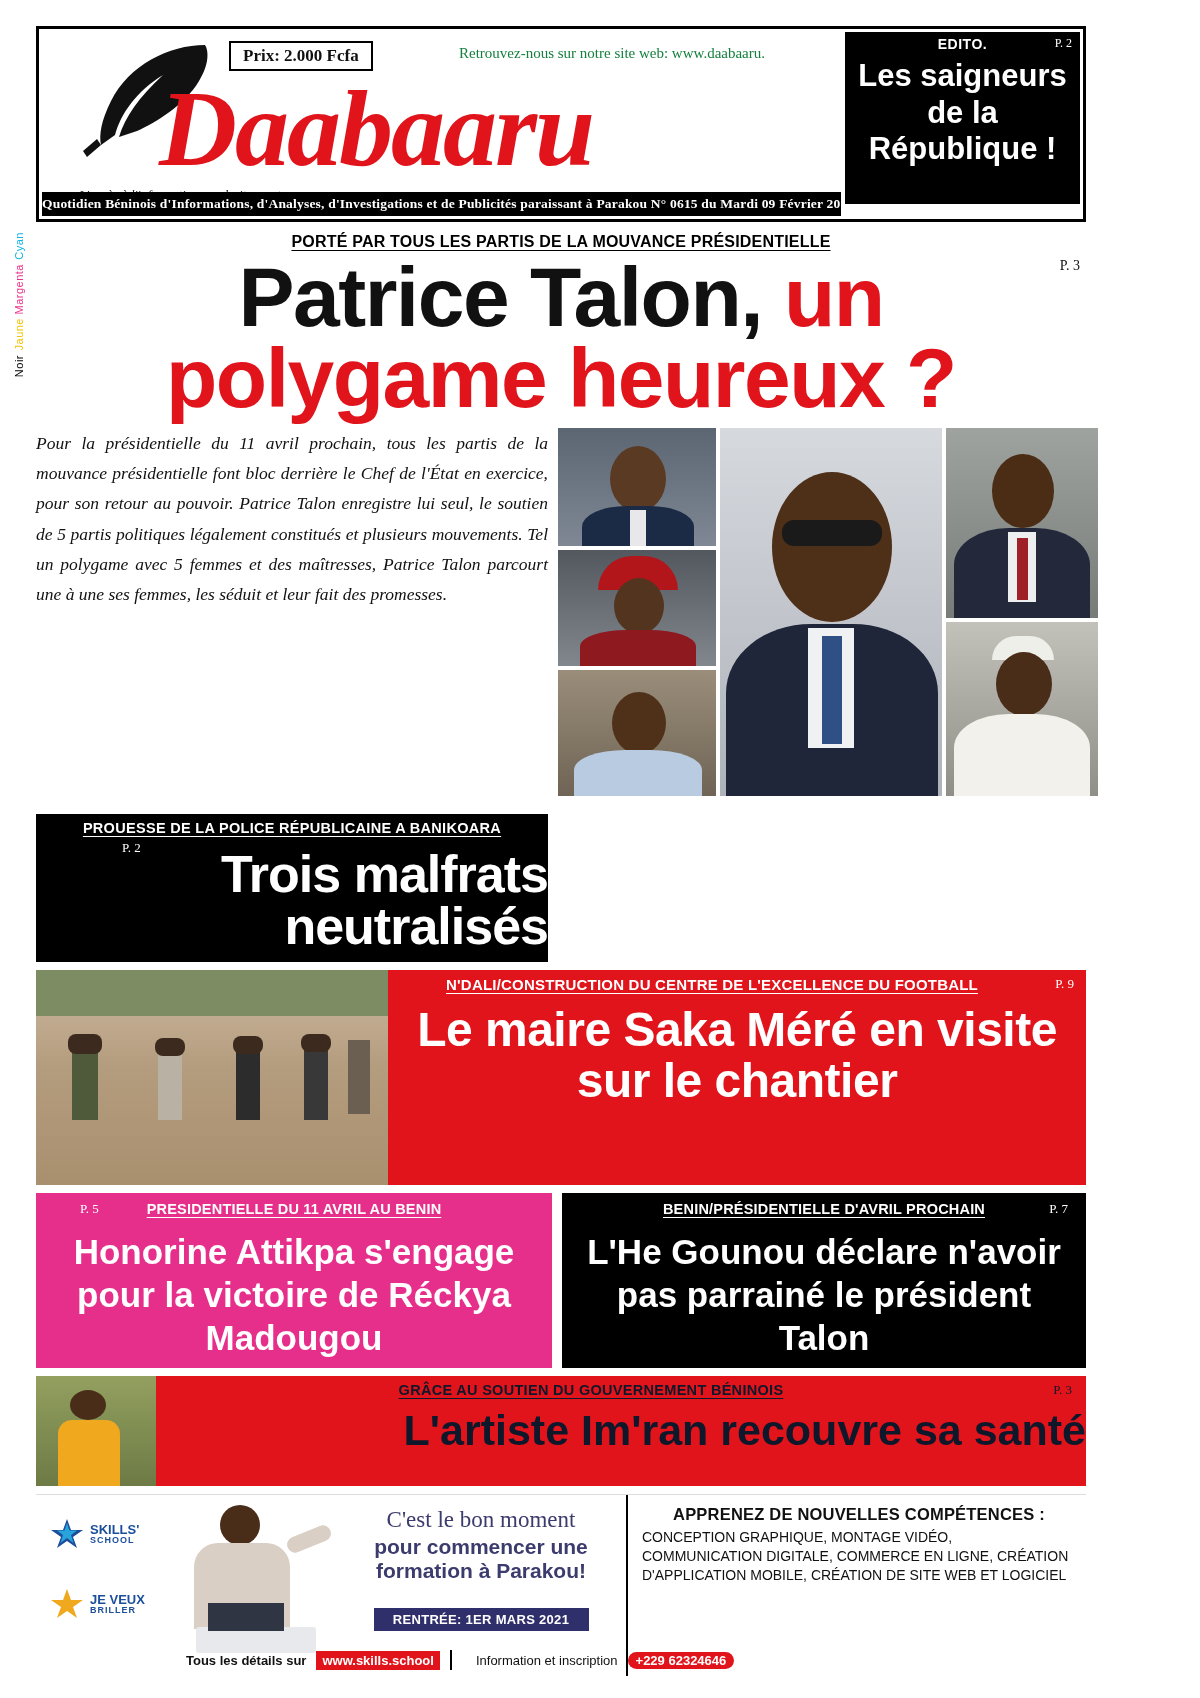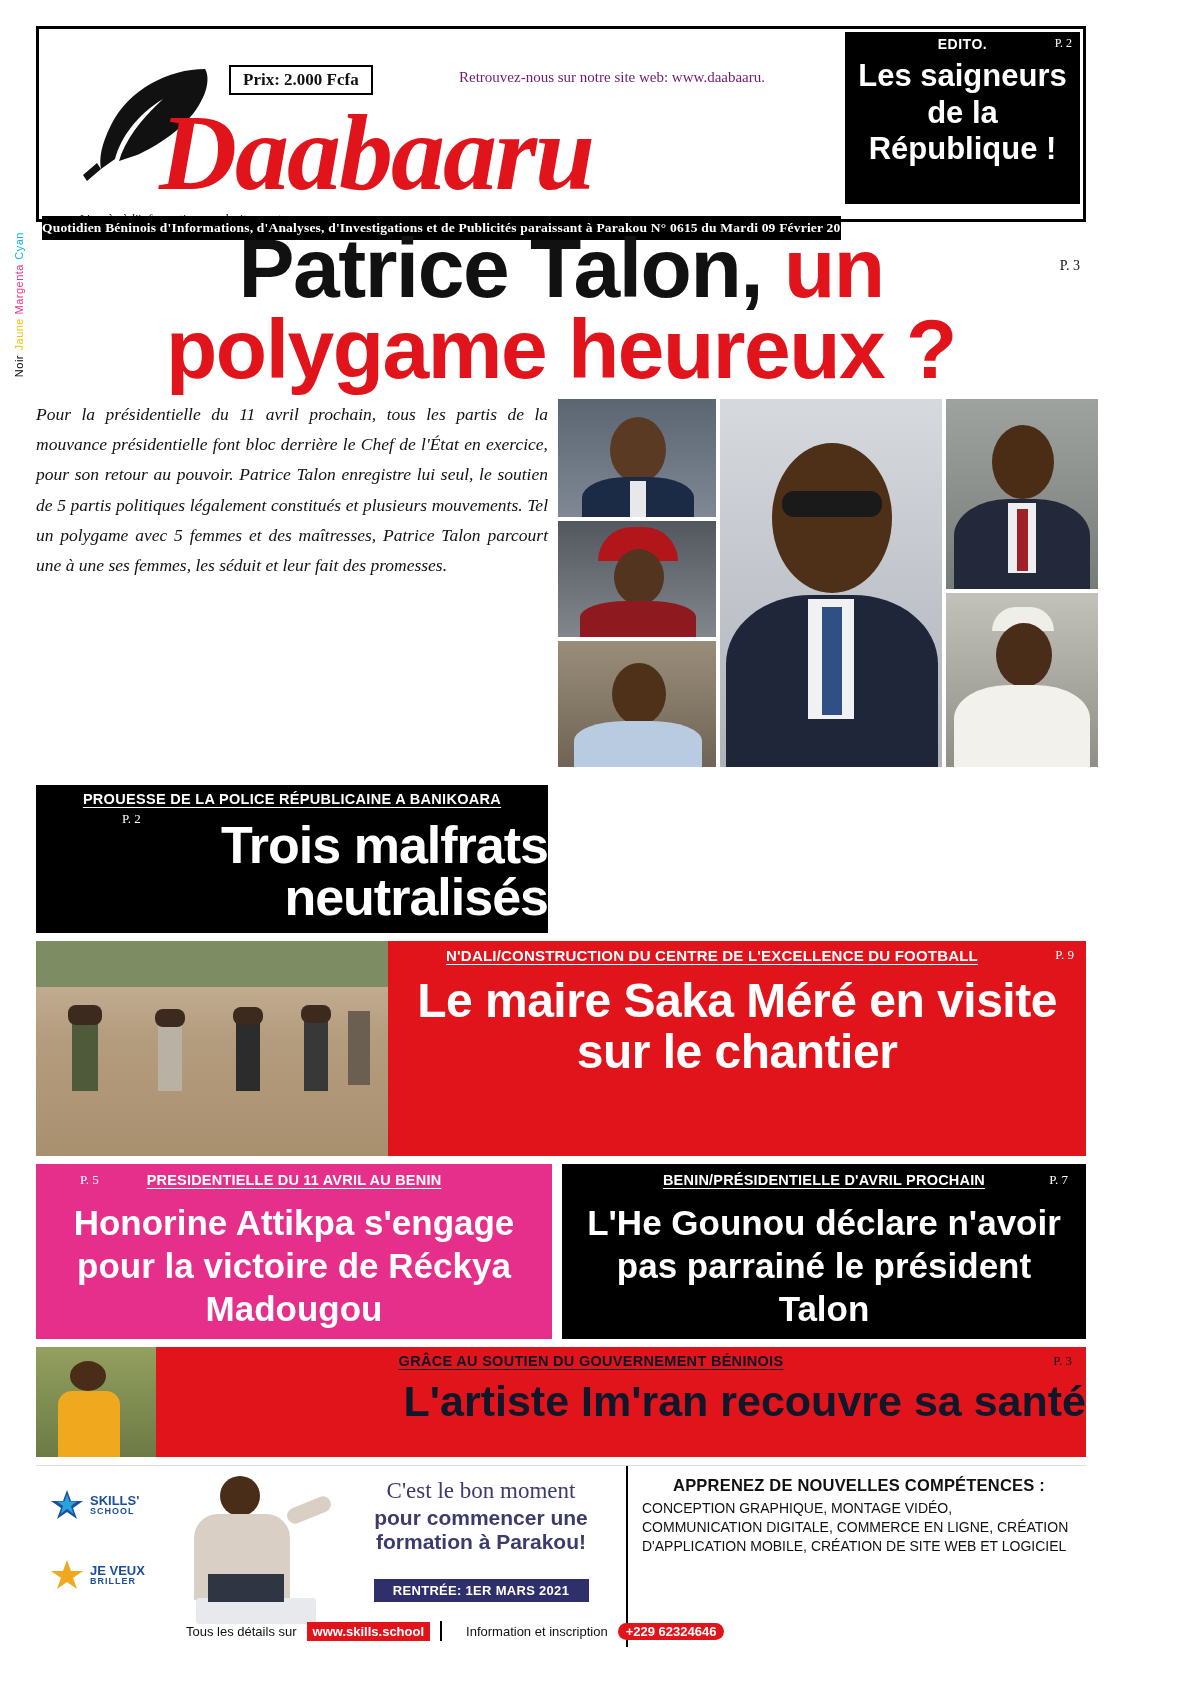--- a/index.html
+++ b/index.html
@@ -25,29 +25,29 @@
   }
   .c-cyan { color:#12b5e5; }
   .c-mag  { color:#e8308a; }
   .c-yel  { color:#f2c400; }
   .c-blk  { color:#000; }
 
   .sheet { position:absolute; left:36px; top:26px; width:1050px; height:1640px; }
 
   
   .masthead { position:relative; width:100%; height:196px; border:3px solid #000; background:#fff; }
-  .mh-left { position:absolute; left:0; top:0; width:805px; height:100%;margin-top:24px; }
+  .mh-left { position:absolute; left:0; top:0; width:805px; height:100%; }
   .price-box {
     position:absolute; left:190px; top:12px;
     border:2px solid #000; padding:3px 12px;
     font-weight:bold; font-size:17px; font-family:"Liberation Serif", serif;
   }
   .website {
     position:absolute; left:420px; top:16px; width:370px;
-    font-size:15px; font-family:"Liberation Serif", serif; color:#701a75;
+    font-size:15px; font-family:"Liberation Serif", serif; color:#15803d;
   }
   .feather { position:absolute; left:38px; top:10px; width:150px; height:120px; }
   .logo {
     position:absolute; left:120px; top:46px;
     font-family:"Liberation Serif", serif; font-style:italic; font-weight:bold;
     font-size:108px; line-height:1; color:#e1141c; letter-spacing:-2px;
   }
   .slogan {
     position:absolute; left:40px; top:158px;
     font-family:"Liberation Serif", serif; font-style:italic; font-size:13px; color:#222;
@@ -174,21 +174,21 @@
   .ad-mid .l1 { font-family:"Liberation Serif", serif; font-size:23px; color:#3b3b6e; text-align:center; }
   .ad-mid .l2 { font-weight:bold; font-size:21px; color:#3b3b6e; text-align:center; line-height:1.12; margin-top:2px;}
   .ad-rentree {
     margin:26px auto 0; width:215px; background:#2f2f6b; color:#fff;
     font-size:13px; font-weight:bold; text-align:center; padding:4px 0; letter-spacing:0.3px;
   }
   .ad-right { flex:1; border-left:2px solid #000; padding:10px 10px 0 14px; }
   .ad-right h4 { margin:0 0 4px; font-size:16.5px; font-weight:bold; letter-spacing:0.2px;text-align:center; }
   .ad-right p { margin:0; font-size:14px; line-height:1.34; }
   .ad-bottom { position:absolute; left:150px; right:0; bottom:6px; display:flex; align-items:center; gap:10px; }
-  .ad-details { font-size:13px; }
+  .ad-details { font-size:13px;font-weight:bold; }
   .ad-url { background:#e1141c; color:#fff; font-weight:bold; font-size:13px; padding:2px 6px; }
   .ad-info { font-size:13px; margin-left:14px; }
   .ad-phone { background:#e1141c; color:#fff; font-weight:bold; font-size:13px; padding:1px 8px; border-radius:9px; }
   .vline { width:2px; background:#000; height:20px; }
 </style>
 </head>
 <body>
 
 <div class="page">
 
@@ -219,20 +219,21 @@
       <div class="mh-right">
         <div class="edito-top">
           <div class="edito-label">EDITO.</div>
           <div class="edito-page">P. 2</div>
         </div>
         <div class="edito-title">Les saigneurs de la République !</div>
       </div>
     </div>
 
     <div class="lead-wrap">
+      <div class="kicker"><u>PORTÉ PAR TOUS LES PARTIS DE LA MOUVANCE PRÉSIDENTIELLE</u></div>
       <div class="lead-page pageref">P. 3</div>
       <div class="lead">
         <span class="blk">Patrice Talon,</span>
         <span class="red">un</span><br>
         <span class="red">polygame heureux ?</span>
       </div>
 
       <div class="lead-body">
         <div class="lead-text">Pour la présidentielle du 11 avril prochain, tous les partis de la mouvance présidentielle font bloc derrière le Chef de l'État en exercice, pour son retour au pouvoir. Patrice Talon enregistre lui seul, le soutien de 5 partis politiques légalement constitués et plusieurs mouvements. Tel un polygame avec 5 femmes et des maîtresses, Patrice Talon parcourt une à une ses femmes, les séduit et leur fait des promesses.</div>
 

